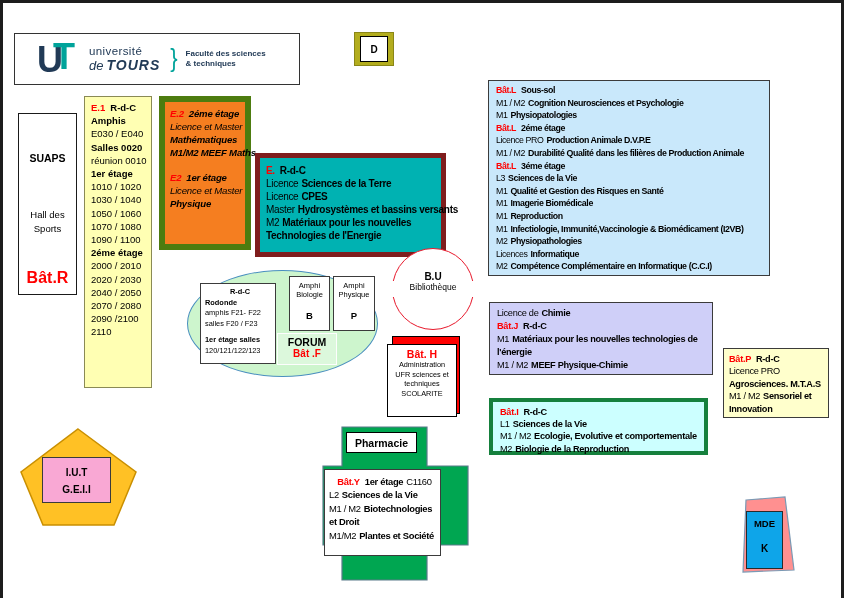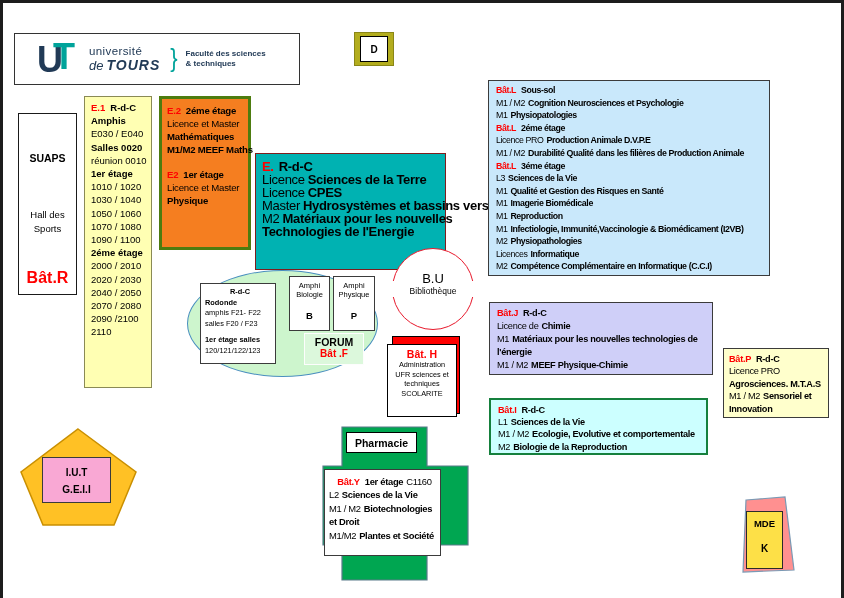--- a/index.html
+++ b/index.html
@@ -32,51 +32,51 @@
            align-items:center;justify-content:center;font-size:10px;font-weight:bold;}
   
   .suaps{left:18px;top:113px;width:59px;height:182px;background:#fff;border:1.5px solid #1a1a1a;
          font-size:10px;text-align:center;}
   .suaps-title{font-weight:bold;font-size:10.5px;margin-top:38px;}
   .suaps-hall{margin-top:44px;font-size:9.5px;line-height:1.5;}
   .suaps-bat{margin-top:32px;color:#ff0000;font-weight:bold;font-size:16px;}
   
   .e1{left:84px;top:96px;width:68px;height:292px;background:#ffffb3;border:1px solid #8a8a55;
       font-size:9.5px;line-height:13.2px;padding:4px 0 12px 6px;}
-  .e2{left:159px;top:96px;width:92px;height:154px;background:#f57e20;border:3px solid #4d7c0f;
-      font-size:9.6px;line-height:13px;padding:5px 0 0 5px;letter-spacing:-.2px;}
-  .e-blk{left:255px;top:153px;width:191px;height:117px;background:#00b2b2;border:1px solid #7f1d1d;
-      font-size:13px;line-height:13px;padding:6px 0 0 6px;letter-spacing:-.3px;}
+  .e2{left:159px;top:96px;width:92px;height:154px;background:#f57e20;border:6px solid #4d7c0f;
+      font-size:9.6px;line-height:13px;padding:5px 0 0 5px;letter-spacing:-.2px;font-style:italic;}
+  .e-blk{left:255px;top:153px;width:191px;height:104px;background:#00b2b2;border:5px solid #7f1d1d;
+      font-size:10px;line-height:13px;padding:6px 0 0 6px;letter-spacing:-.3px;}
   .batl{left:488px;top:80px;width:282px;height:196px;background:#c9e8fb;border:1.5px solid #3b3b3b;
       font-size:8.8px;line-height:12.6px;padding:3px 0 0 7px;letter-spacing:-.4px;}
   .batj{left:489px;top:302px;width:224px;height:73px;background:#cfcff8;border:1.5px solid #3b3b3b;
       font-size:9.2px;line-height:13px;padding:4px 0 0 7px;letter-spacing:-.3px;}
   .batp{left:723px;top:348px;width:106px;height:70px;background:#ffffcc;border:1px solid #3b3b3b;
       font-size:9.2px;line-height:12.4px;padding:4px 0 0 5px;letter-spacing:-.3px;}
-  .bati{left:489px;top:398px;width:219px;height:57px;background:#ccffff;border:2px solid #15803d;
+  .bati{left:489px;top:398px;width:219px;height:57px;background:#ccffff;border:4px solid #15803d;
       font-size:9.2px;line-height:12.2px;padding:4px 0 4px 7px;letter-spacing:-.3px;}
   .mt10{margin-top:12px;}
   .mt6{margin-top:6px;}
   
   .forum-ellipse{left:187px;top:270px;width:191px;height:107px;background:#cdf5cd;
       border:1.5px solid #4a8fbf;border-radius:50%;}
   .rodonde{left:200px;top:283px;width:76px;height:81px;background:#fff;border:1px solid #3b3b3b;
       font-size:7.4px;line-height:10.5px;padding:3px 0 0 4px;}
   .amphi{background:#fff;border:1px solid #3b3b3b;font-size:7.5px;text-align:center;padding-top:4px;line-height:9px;}
   .amphi-b{left:289px;top:276px;width:41px;height:55px;}
   .amphi-p{left:333px;top:276px;width:42px;height:55px;}
   .amphi-letter{font-size:9.5px;font-weight:bold;margin-top:12px;}
   .forum-label{left:277px;top:333px;width:60px;height:32px;background:#dcf8dc;border:1px solid #fdfdfd;
-      text-align:center;padding-top:2px;margin-left:27px;}
+      text-align:center;padding-top:2px;}
   .forum-title{font-weight:bold;font-size:10.5px;}
   .forum-bat{font-weight:bold;font-size:10px;color:#ff0000;}
   
   .bu{left:392px;top:248px;width:82px;height:82px;border:1.6px solid #e8192c;border-radius:50%;
       background:#fff;text-align:center;padding-top:22px;}
-  .bu-title{font-weight:normal;font-size:13px;}
+  .bu-title{font-weight:bold;font-size:10px;}
   .bu-sub{font-size:8.5px;}
   .bu-gap{background:#fff;width:9px;height:16px;}
   .bu-gap-l{left:388px;top:281px;}
   .bu-gap-r{left:468px;top:281px;}
   
   .bath-red{left:392px;top:336px;width:68px;height:78px;background:#ff0000;border:1px solid #000;}
   .bath{left:387px;top:344px;width:70px;height:73px;background:#fff;border:1px solid #000;
       text-align:center;padding-top:3px;}
   .bath-title{color:#ff0000;font-weight:bold;font-size:10.5px;}
   .bath-line{font-size:7.3px;line-height:9.5px;}
@@ -86,21 +86,21 @@
       display:flex;align-items:center;justify-content:center;font-weight:bold;font-size:10.5px;}
   .baty{left:324px;top:469px;width:117px;height:87px;background:#fff;border:1px solid #3b3b3b;
       font-size:9.4px;line-height:13.4px;padding:5px 0 0 4px;letter-spacing:-.3px;}
   .baty-title{text-align:center;white-space:nowrap;}
   
   .iut-svg{left:14px;top:425px;}
   .iut-box{left:42px;top:457px;width:69px;height:46px;background:#f9a8d4;border:1px solid #3b3b3b;
       text-align:center;font-weight:bold;font-size:10px;padding-top:6px;line-height:17px;}
   
   .mde-svg{left:738px;top:494px;}
-  .mde-box{left:746px;top:511px;width:37px;height:58px;background:#fde047;border:1px solid #2a2a2a;
+  .mde-box{left:746px;top:511px;width:37px;height:58px;background:#0ea5e9;border:1px solid #2a2a2a;
       text-align:center;font-weight:bold;font-size:9.5px;padding-top:6px;}
   .mde-k{margin-top:14px;font-size:10px;}
 </style>
 </head>
 <body>
 
 <div id="canvas">
 
   <div class="abs frame" style="left:0;top:0;width:844px;height:3px;"></div>
   <div class="abs frame" style="left:0;top:0;width:3px;height:598px;"></div>
@@ -189,22 +189,22 @@
     <div class="ln"><span class="sa">M1</span><span class="sb">Qualité et Gestion des Risques en Santé</span></div>
     <div class="ln"><span class="sa">M1</span><span class="sb">Imagerie Biomédicale</span></div>
     <div class="ln"><span class="sa">M1</span><span class="sb">Reproduction</span></div>
     <div class="ln"><span class="sa">M1</span><span class="sb">Infectiologie, Immunité,Vaccinologie &amp; Biomédicament (I2VB)</span></div>
     <div class="ln"><span class="sa">M2</span><span class="sb">Physiopathologies</span></div>
     <div class="ln"><span class="sa">Licences</span><span class="sb">Informatique</span></div>
     <div class="ln"><span class="sa">M2</span><span class="sb">Compétence Complémentaire en Informatique  (C.C.I)</span></div>
   </div>
 
   <div class="abs batj">
+    <div class="ln"><span class="sa">Licence de</span><span class="sb">Chimie</span></div>
     <div class="ln"><span class="sr">Bât.J</span><span class="sb">R-d-C</span></div>
-    <div class="ln"><span class="sa">Licence de</span><span class="sb">Chimie</span></div>
     <div class="ln"><span class="sa">M1</span><span class="sb">Matériaux pour les nouvelles technologies de</span></div>
     <div class="ln"><span class="sb">l'énergie</span></div>
     <div class="ln"><span class="sa">M1 / M2</span><span class="sb">MEEF Physique-Chimie</span></div>
   </div>
 
   <div class="abs batp">
     <div class="ln"><span class="sr">Bât.P</span><span class="sb">R-d-C</span></div>
     <div class="ln"><span class="sa">Licence PRO</span></div>
     <div class="ln"><span class="sb">Agrosciences. M.T.A.S</span></div>
     <div class="ln"><span class="sa">M1 / M2</span><span class="sb">Sensoriel et</span></div>

